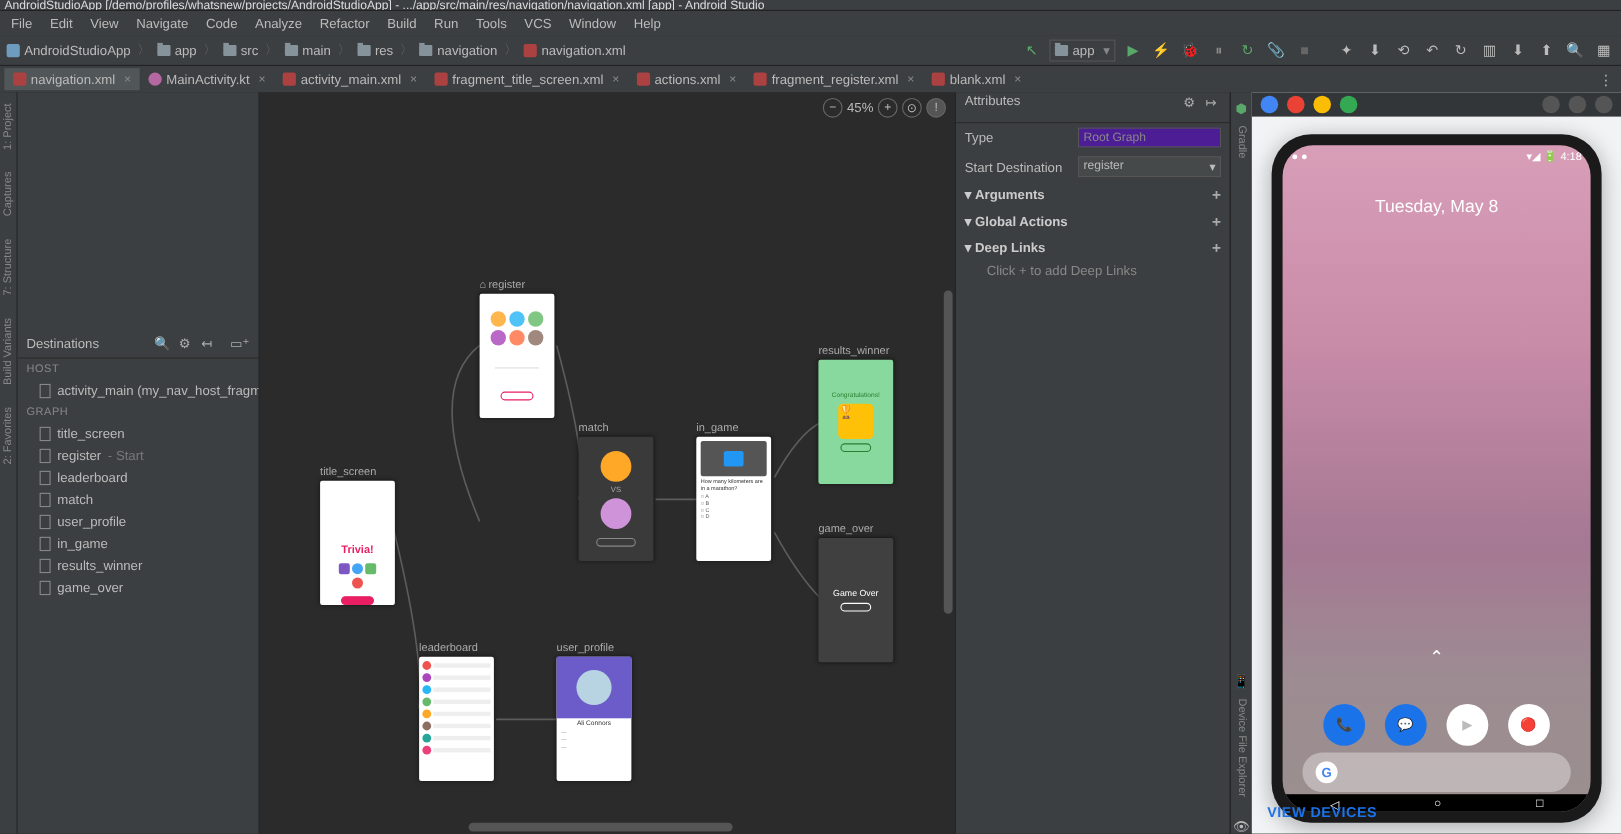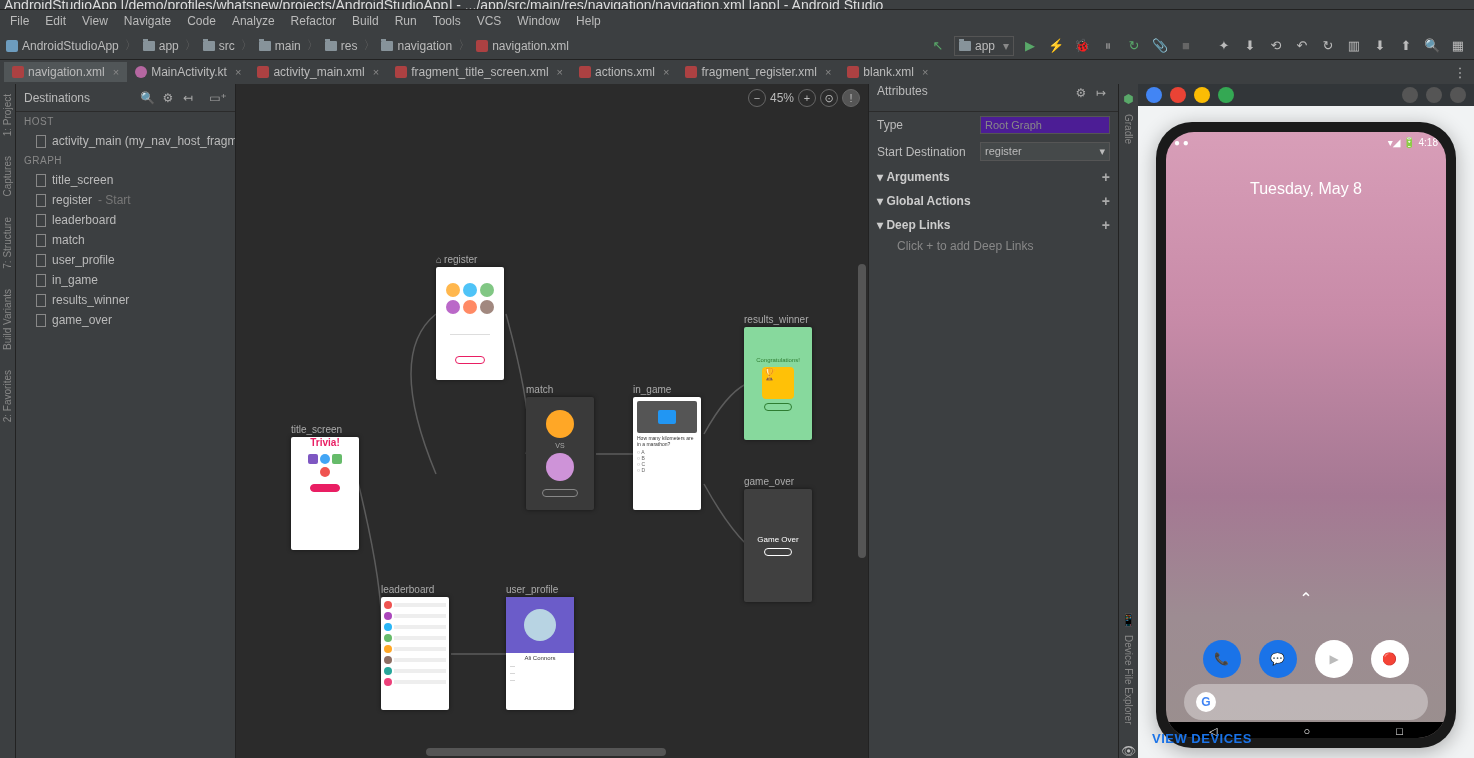--- a/index.html
+++ b/index.html
@@ -1,19 +1,19 @@
 <!DOCTYPE html>
 <html><head>
 <meta charset="utf-8">
 <style>
 * { box-sizing: border-box; margin: 0; padding: 0; }
 body { font-family: Arial, sans-serif; font-size: 12px; background: #2b2b2b; color: #bbb; overflow: hidden; width: 1474px; height: 758px; }
 
 
-.titlebar { height: 10px; background: #3c3f41; border-bottom: 1px solid #222; color: #ddd; font-size: 14px; padding: 0 4px; display:flex; align-items:center; white-space:nowrap; overflow:hidden;}
+.titlebar { height: 10px; background: #3c3f41; border-bottom: 1px solid #222; color: #ddd; font-size: 11px; padding: 0 4px; display:flex; align-items:center; white-space:nowrap; overflow:hidden;}
 
 
 .menubar { height: 22px; background: #3c3f41; display: flex; align-items: center; gap: 16px; padding: 0 10px; font-size: 12px; }
 .menubar span { color: #bbb; }
 
 
 .toolrow { height: 28px; background: #3c3f41; display: flex; align-items: center; gap: 6px; padding: 0 6px; border-bottom: 1px solid #222; }
 .bc-item { display: flex; align-items: center; gap: 4px; font-size: 12px; }
 .bc-sep { color: #666; }
 .folder-icon { width:12px; height:10px; background:#87939a; border-radius:1px; display:inline-block; position:relative;}
@@ -32,21 +32,21 @@
 .tab { display: flex; align-items: center; gap: 4px; padding: 3px 8px; font-size: 12px; cursor:pointer;}
 .tab.active { background: #515658; }
 .tab .close { color: #888; font-size: 11px; margin-left:4px;}
 .kt-icon { width:12px; height:12px; background:#b567a1; border-radius:6px; display:inline-block;}
 
 
 .main { display: flex; height: calc(100% - 10px - 22px - 28px - 24px); }
 .left-gutter { width: 16px; background: #3c3f41; border-right:1px solid #222; display:flex; flex-direction:column; align-items:center; gap:20px; padding-top:10px;}
 .left-gutter-text { writing-mode: vertical-rl; transform: rotate(180deg); font-size:10px; color:#888;}
 
-.dest-panel { width: 220px; background: #3c3f41; border-right: 1px solid #222; display:flex; flex-direction:column;}
+.dest-panel { width: 220px; background: #3c3f41; border-right: 1px solid #222; display:flex; flex-direction:column;justify-content:center;}
 .dest-header { height: 28px; display:flex; align-items:center; padding:0 8px; font-size:12px; border-bottom:1px solid #2b2b2b;}
 .dest-header .spacer { flex:1;}
 .dest-icon-btn { width:18px; height:18px; display:flex; align-items:center; justify-content:center; color:#aaa; font-size:12px; margin-left:2px;}
 .dest-section { padding: 4px 8px; font-size: 10px; color: #888; letter-spacing:0.5px;}
 .dest-item { padding: 3px 8px 3px 20px; font-size: 12px; color: #bbb; display:flex; align-items:center; gap:6px; white-space:nowrap; overflow:hidden;}
 .dest-item .sq { width:10px; height:13px; border:1px solid #888; display:inline-block; flex-shrink:0;}
 .dest-item .suffix { color: #777; }
 
 .canvas { flex: 1; background: #2b2b2b; position: relative; overflow:hidden;}
 .canvas-toolbar { position:absolute; top:0; left:0; right:0; height:28px; display:flex; align-items:center; padding:0 8px; gap:6px; z-index:5;}
@@ -91,21 +91,21 @@
 .g-logo { width:20px; height:20px; border-radius:10px; background:#fff; display:flex; align-items:center; justify-content:center; font-weight:bold; color:#4285f4;}
 
 .view-devices { position:absolute; bottom:12px; left:14px; color:#1a73e8; font-size:13px; font-weight:bold; letter-spacing:0.5px;}
 
 
 .register-content { width:68px; height:113px; display:flex; flex-direction:column; align-items:center; justify-content:space-around; padding:6px;}
 .avatar-grid { display:grid; grid-template-columns:repeat(3,1fr); gap:3px;}
 .avatar { width:14px; height:14px; border-radius:7px;}
 .mini-btn { width:30px; height:8px; border-radius:4px; border:1px solid #e91e63;}
 
-.title-content { width:68px; height:113px; background:#fff; display:flex; flex-direction:column; align-items:center; justify-content:flex-start; gap:6px;}
+.title-content { width:68px; height:113px; background:#fff; display:flex; flex-direction:column; align-items:center; justify-content:flex-end; gap:6px;}
 .trivia-text { color:#e91e63; font-size:10px; font-weight:bold;}
 
 .match-content { width:68px; height:113px; background:#3a3a3a; display:flex; flex-direction:column; align-items:center; justify-content:center; gap:4px;}
 .match-av { width:28px; height:28px; border-radius:14px;}
 
 .ingame-content { width:68px; height:113px; background:#fff; padding:4px; display:flex; flex-direction:column;}
 .ingame-img { height:32px; background:#555; border-radius:2px; margin-bottom:3px; display:flex; align-items:center; justify-content:center;}
 
 .results-content { width:68px; height:113px; background:#87d99d; display:flex; flex-direction:column; align-items:center; justify-content:center; gap:4px;}
 .trophy { width:32px; height:32px; background:#ffc107; border-radius:4px;}

